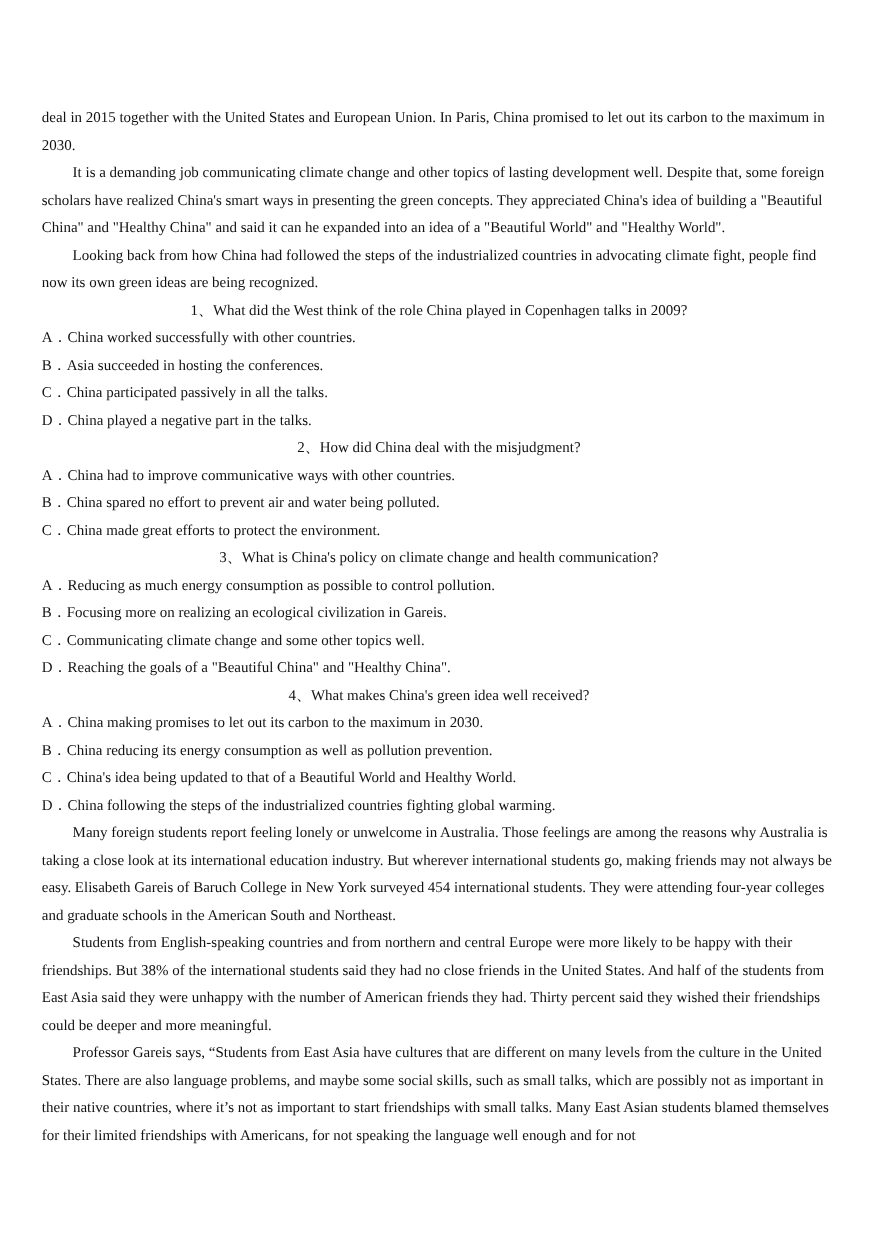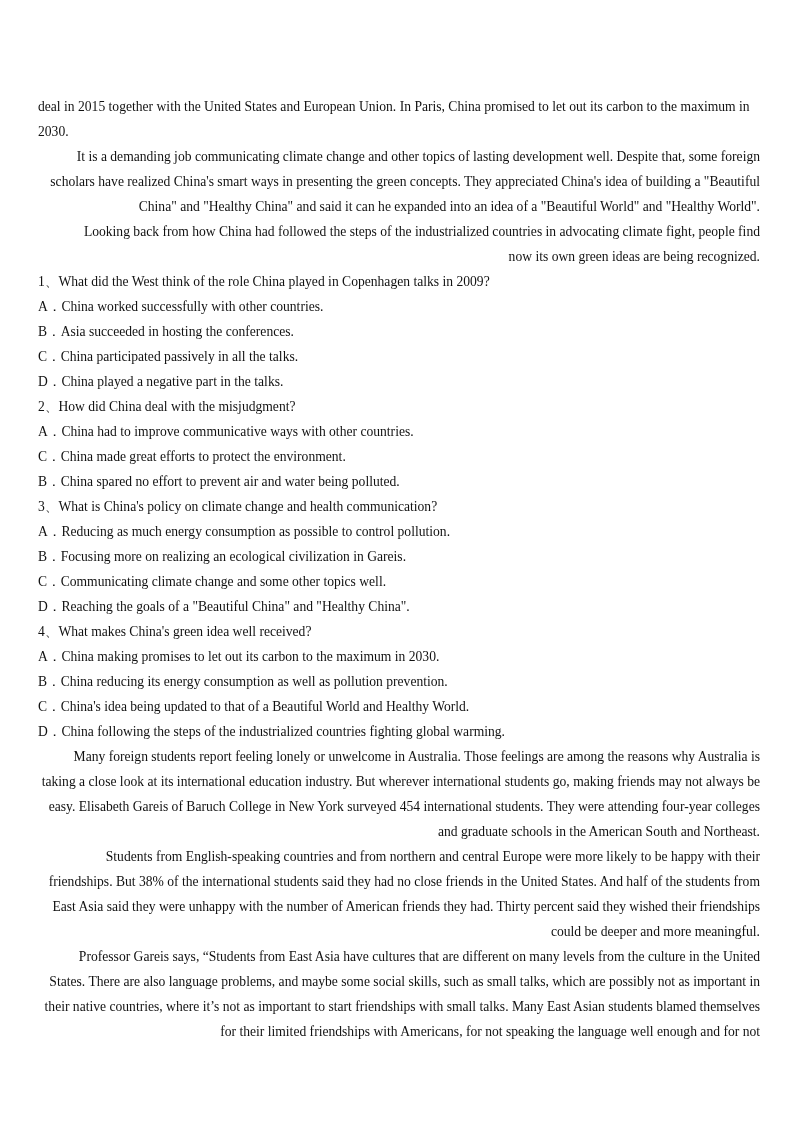--- a/index.html
+++ b/index.html
@@ -4,22 +4,22 @@
 <style>
   html, body { margin: 0; padding: 0; background: #ffffff; }
   body { width: 794px; height: 1123px; position: relative; overflow: hidden; }
   .page {
     position: absolute; left: 38px; top: 74px; width: 722px;
     font-family: "Liberation Serif", serif; font-size: 13.6px; color: #111;
     line-height: 25px;
     margin-top: 20px;
   }
   .para { margin: 0; text-align: left; }
-  .indent { text-indent: 28px; text-align: right; }
-  .q { margin: 0; }
+  .indent { text-indent: 28px; }
+  .q { margin: 0; text-align: center; }
   .opt { margin: 0; font-family: Liberation Serif, serif; }
   .heading {
     margin: 0; text-align: center;
     font-family: "Liberation Mono", "DejaVu Sans Mono", monospace;
     font-size: 14px; font-weight: bold; line-height: 18px; padding-top: 1px;
   }
   .text4 .para:first-of-type { }
 </style>
 </head>
 <body>
@@ -36,22 +36,22 @@
     <div>
       <p class="q">1、What did the West think of the role China played in Copenhagen talks in 2009?</p>
       <p class="opt">A．China worked successfully with other countries.</p>
       <p class="opt">B．Asia succeeded in hosting the conferences.</p>
       <p class="opt">C．China participated passively in all the talks.</p>
       <p class="opt">D．China played a negative part in the talks.</p>
     </div>
     <div>
       <p class="q">2、How did China deal with the misjudgment?</p>
       <p class="opt">A．China had to improve communicative ways with other countries.</p>
+      <p class="opt">B．China spared no effort to prevent air and water being polluted.</p>
       <p class="opt">C．China made great efforts to protect the environment.</p>
-      <p class="opt">B．China spared no effort to prevent air and water being polluted.</p>
     </div>
     <div>
       <p class="q">3、What is China's policy on climate change and health communication?</p>
       <p class="opt">A．Reducing as much energy consumption as possible to control pollution.</p>
       <p class="opt">B．Focusing more on realizing an ecological civilization in Gareis.</p>
       <p class="opt">C．Communicating climate change and some other topics well.</p>
       <p class="opt">D．Reaching the goals of a "Beautiful China" and "Healthy China".</p>
     </div>
     <div>
       <p class="q">4、What makes China's green idea well received?</p>

